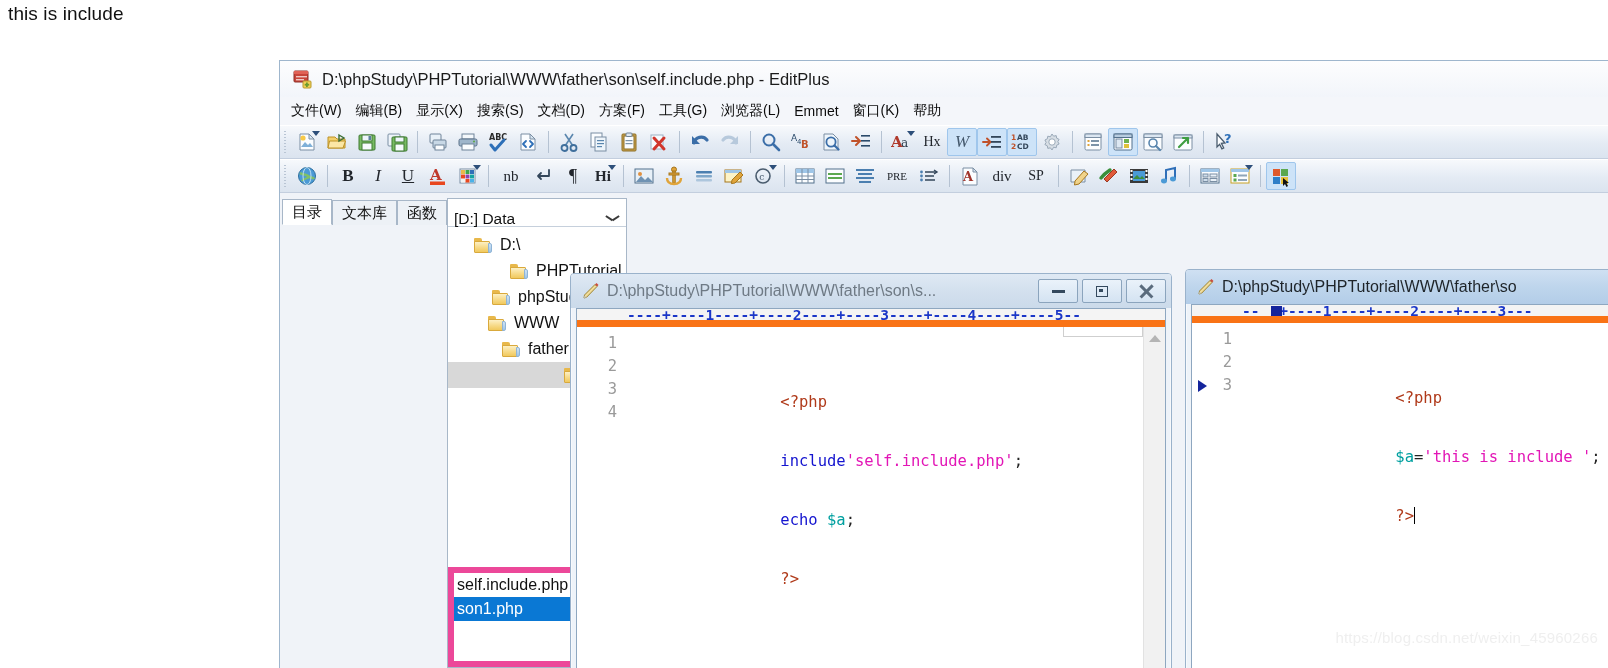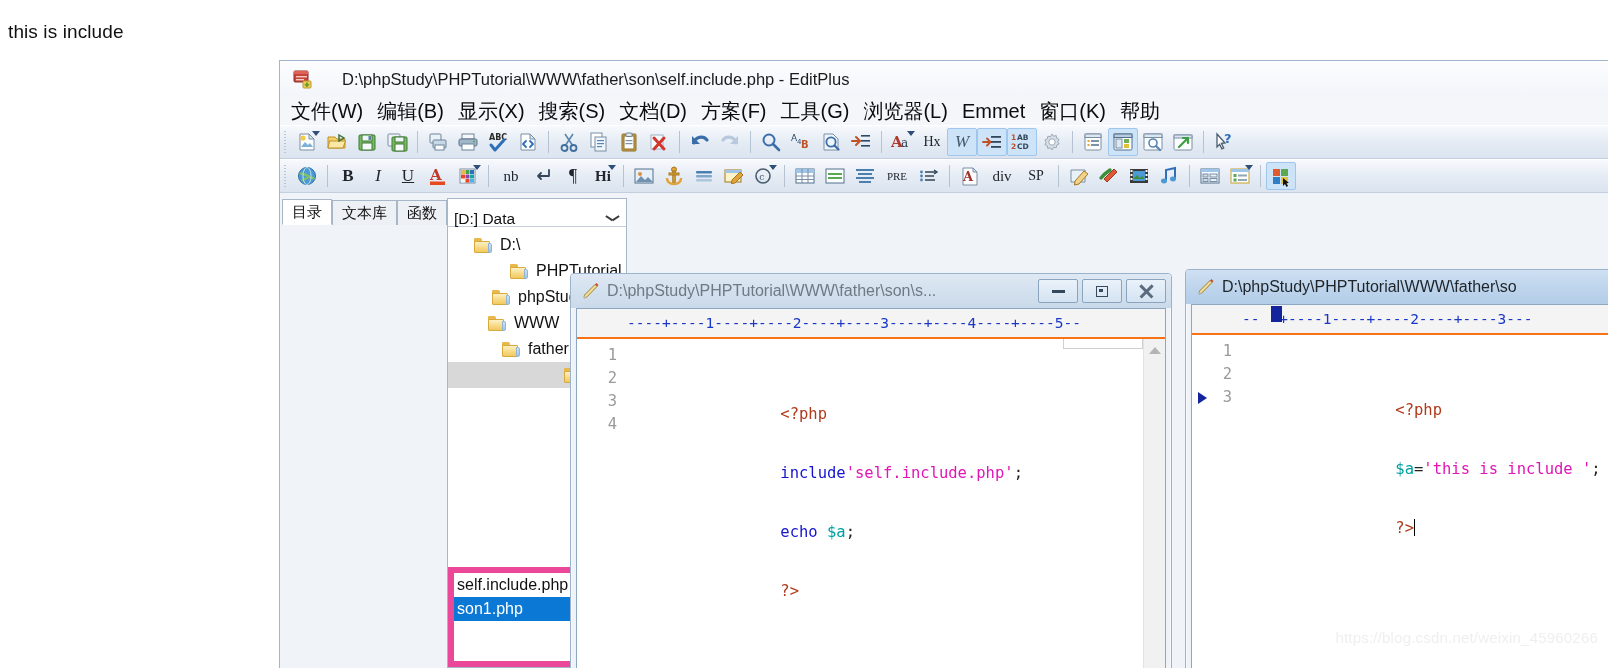--- a/index.html
+++ b/index.html
@@ -7,53 +7,52 @@
     margin: 0; padding: 0;
     width: 1608px; height: 668px;
     background: #ffffff;
     font-family: "Liberation Sans", sans-serif;
     overflow: hidden;
   }
   #root { position: relative; width: 1608px; height: 668px; background: #fff; }
 
   
   .page-output {
-    position: absolute; left: 8px; top: 21px;
+    position: absolute; left: 8px; top: 3px;
     font-size: 19px; color: #111;
     font-family: "Liberation Sans", sans-serif;
     letter-spacing: .1px;
   }
 
   
   .app-window {
     position: absolute; left: 279px; top: 60px;
     width: 1329px; height: 608px;
     background: #f0f3f8;
     border: 1px solid #9fb6cd;
     border-right: none; border-bottom: none;
   }
   .title-bar {
     height: 36px; display: flex; align-items: center;
     padding-left: 12px;
     background: linear-gradient(to bottom,#fdfdfe 0%,#f2f5fa 100%);
-    gap: 20px;
   }
   .title-icon { width: 22px; height: 22px; position: relative; margin-right: 8px; flex: none; }
   .title-text {
     font-size: 16.5px; color: #1b1b1b; white-space: nowrap;
     font-family: "Liberation Sans", sans-serif;
   }
 
   
   .menu-bar {
     height: 28px; display: flex; align-items: center;
     padding-left: 4px; background: #f4f6fa;
   }
   .menu-item {
-    font-size: 20px; color: #0c0c0c; padding: 2px 7px;
+    font-size: 14px; color: #0c0c0c; padding: 2px 7px;
     white-space: nowrap; cursor: default;
     font-family: "Liberation Sans", sans-serif;
   }
 
   
   .toolbar {
     height: 34px; display: flex; align-items: center;
     background: linear-gradient(to bottom,#f7f9fc 0%,#e4ebf4 55%,#dbe4ef 100%);
     border-top: 1px solid #ffffff;
     border-bottom: 1px solid #c3cede;
@@ -188,22 +187,22 @@
   }
   .win-btn .x-glyph::before { transform: rotate(45deg); }
   .win-btn .x-glyph::after  { transform: rotate(-45deg); }
 
   .editor-frame {
     position: absolute; left: 5px; right: 5px; top: 34px; bottom: 0;
     background: #fff; border: 1px solid #8ea7c0; border-bottom: none;
     display: flex; flex-direction: column; overflow: hidden;
   }
   .ruler {
-    height: 30px; background: #f4f4f4; border-bottom: 2px solid #f97316;
-    display: flex; align-items: center; overflow: hidden; position: relative;
+    height: 18px; background: #f4f4f4; border-bottom: 7px solid #f97316;
+    display: flex; align-items: center; overflow: hidden; position: relative; font-weight: bold;
   }
   .ruler .gutter-pad { width: 50px; flex: none; }
   .ruler-marks {
     font-family: "DejaVu Sans Mono", monospace; font-size: 14.5px; color: #1a36c8;
     white-space: pre; letter-spacing: 0px; line-height: 14px;
   }
   .ruler-cursor {
     position: absolute; top: 1px; width: 11px; height: 16px; background: #14249c;
   }
   .code-area {

